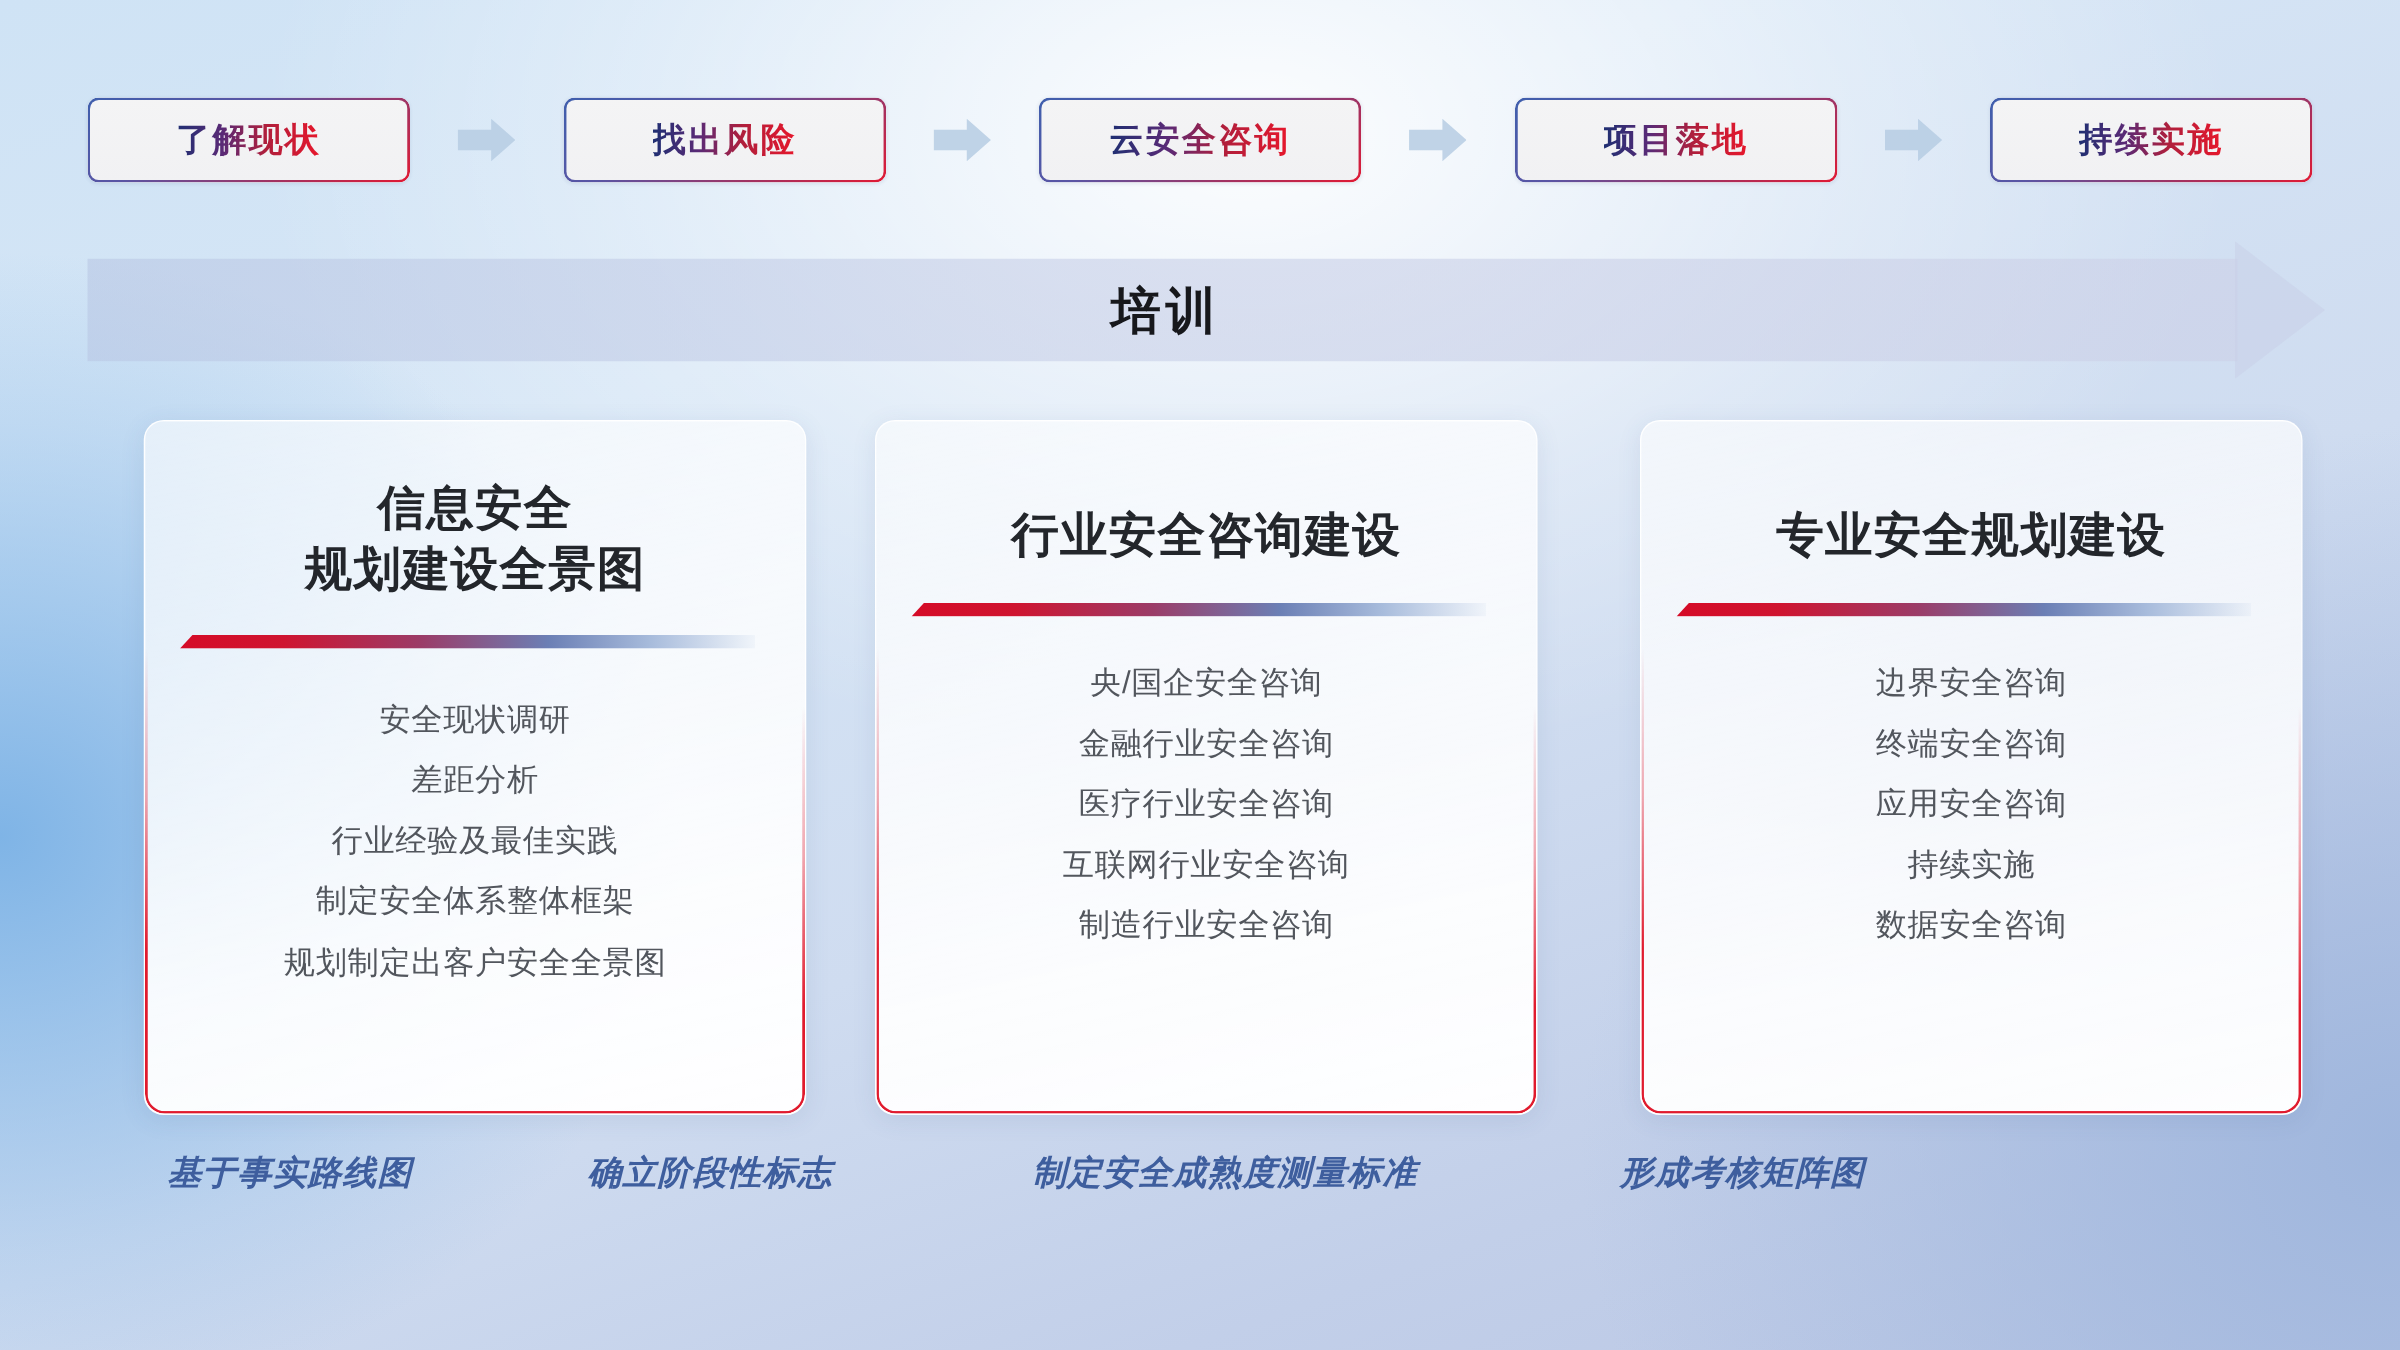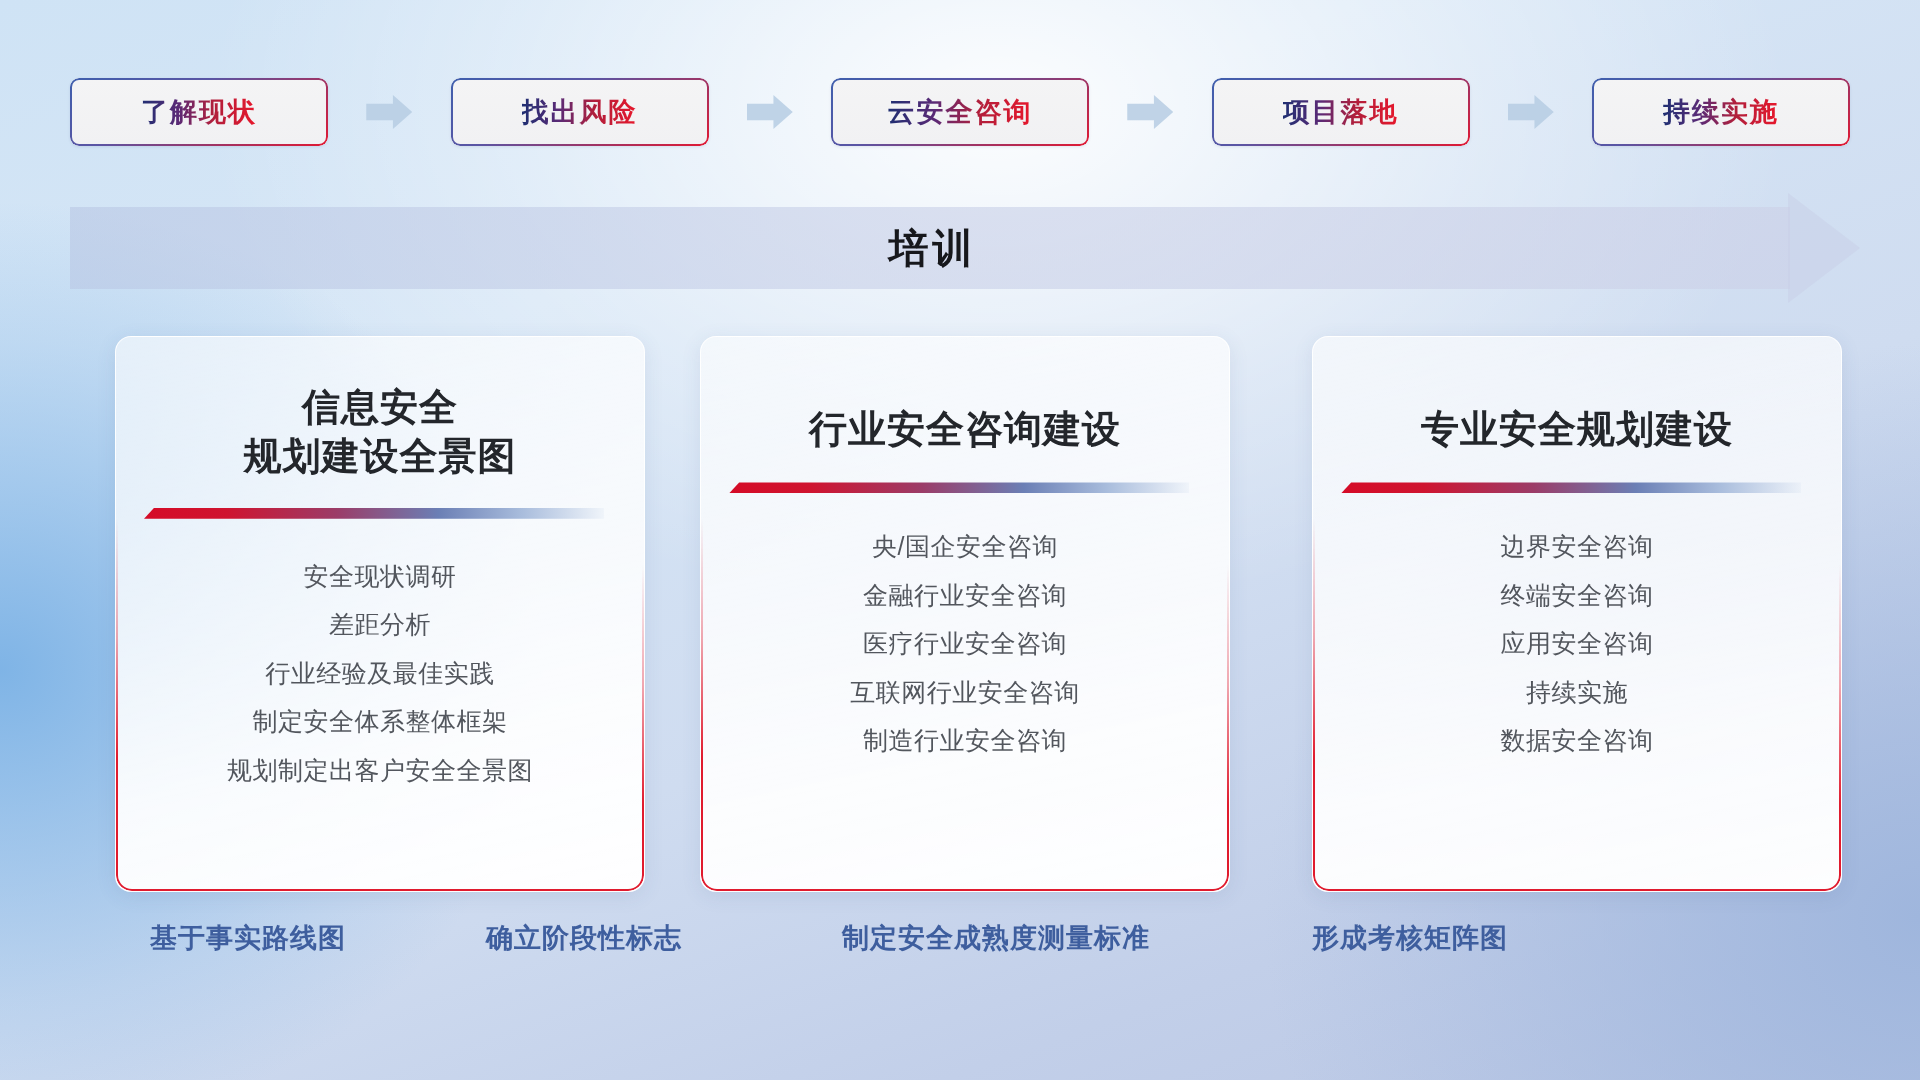--- a/index.html
+++ b/index.html
@@ -106,21 +106,21 @@
   .card-list{
     position:relative; z-index:2; margin-top:36px; text-align:center;
     display:flex; flex-direction:column; gap:11px;
   }
   .card.c2 .card-list, .card.c3 .card-list{ margin-top:32px; }
   .card-list li{
     list-style:none; font-size:25px; color:#52565d; letter-spacing:0.5px; line-height:1.5;
   }
 
   
-  .footer { position:absolute; left:16px; top:920px; width:1654px; height:60px; }
+  .footer { position:absolute; left:0; top:920px; width:1654px; height:60px;font-style:italic; }
   .foot-label{
     position:absolute; top:0; font-size:27px; font-weight:700; color:#3e5e9e; letter-spacing:1px;
     white-space:nowrap;
   }
   .foot-label.f0{ left:134px; }
   .foot-label.f1{ left:470px; }
   .foot-label.f2{ left:790px;margin-left:36px; }
   .foot-label.f3{ left:1296px; }
 </style>
 </head>

